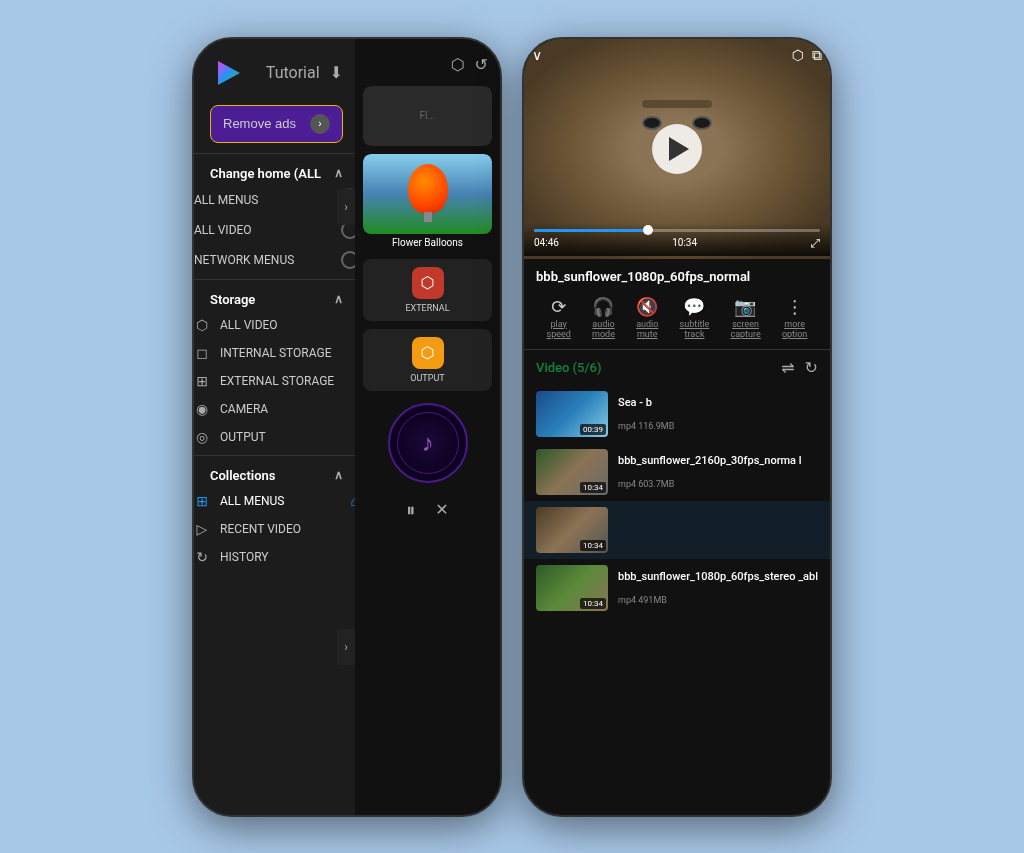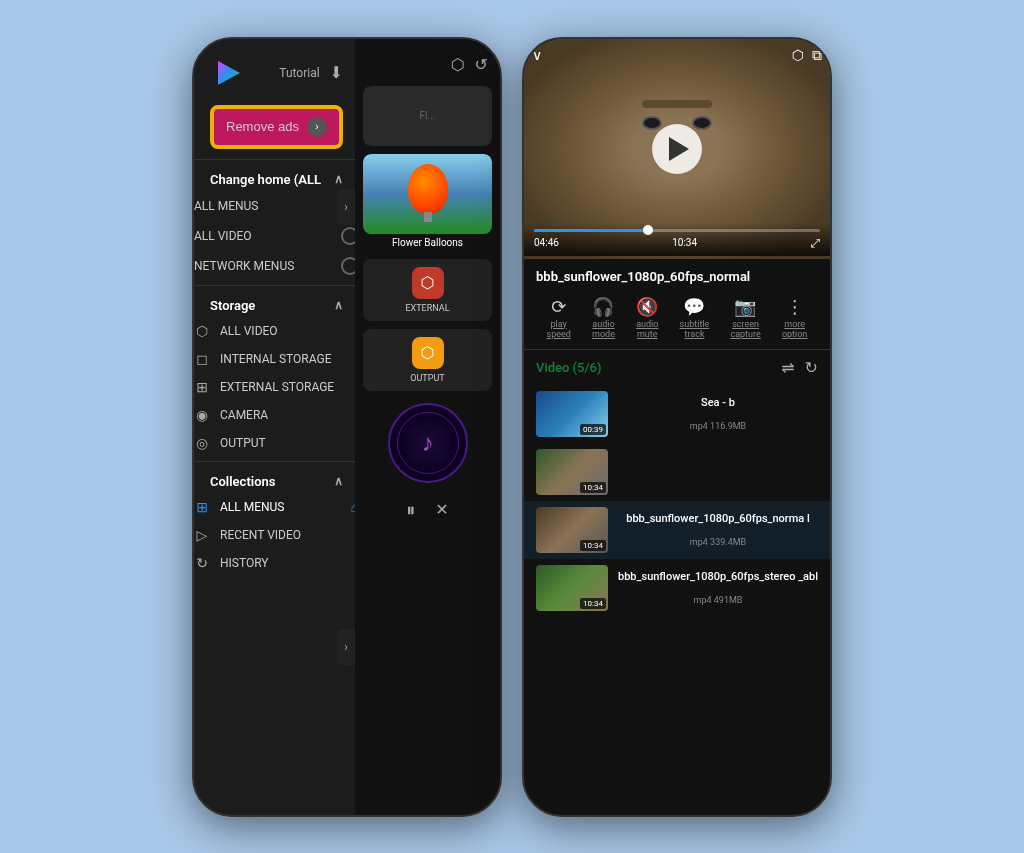--- a/index.html
+++ b/index.html
@@ -42,32 +42,32 @@
     }
 
     .header-right {
       display: flex;
       align-items: center;
       gap: 10px;
     }
 
     .tutorial-text {
       color: #aaa;
-      font-size: 12px;
+      font-size: 16px;
     }
 
     .header-icon {
       color: #aaa;
       font-size: 16px;
     }
 
     .remove-ads-btn {
       margin: 6px 16px;
-      background: #be185d;
-      border: 4px solid #eab308;
+      background: #4c1d95;
+      border: 1px solid #eab308;
       border-radius: 8px;
       padding: 8px 12px;
       color: #ccc;
       font-size: 13px;
       display: flex;
       align-items: center;
       justify-content: space-between;
       cursor: pointer;
     }
 
@@ -551,21 +551,20 @@
     }
 
     .v-thumb-1 { background: linear-gradient(135deg, #1a4a8a 0%, #2980b9 50%, #87CEEB 100%); }
     .v-thumb-2 { background: linear-gradient(135deg, #2d5a27 0%, #8B7355 50%, #696969 100%); }
     .v-thumb-3 { background: linear-gradient(135deg, #4a3a25 0%, #8B7355 50%, #555 100%); }
     .v-thumb-4 { background: linear-gradient(135deg, #2d5a27 0%, #5a8a3a 50%, #8B7355 100%); }
 
     .v-info {
       flex: 1;
       min-width: 0;
-      text-align: center;
     }
 
     .v-name {
       color: #fff;
       font-size: 11px;
       font-weight: 500;
       white-space: nowrap;
       overflow: hidden;
       text-overflow: ellipsis;
     }
@@ -819,30 +818,30 @@
       <div class="v-info">
         <div class="v-name">Sea - b</div>
         <div class="v-meta">mp4  116.9MB</div>
       </div>
     </div>
 
     <div class="video-list-item">
       <div class="v-thumb v-thumb-2">
         <span class="v-thumb-duration">10:34</span>
       </div>
+      <div class="v-info">
+        <div class="v-name">bbb_sunflower_2160p_30fps_norma l</div>
+        <div class="v-meta">mp4  603.7MB</div>
+      </div>
     </div>
 
     <div class="video-list-item active">
       <div class="v-thumb v-thumb-3">
         <span class="v-thumb-duration">10:34</span>
       </div>
-      <div class="v-info">
-        <div class="v-name">bbb_sunflower_1080p_60fps_norma l</div>
-        <div class="v-meta">mp4  339.4MB</div>
-      </div>
     </div>
 
     <div class="video-list-item">
       <div class="v-thumb v-thumb-4">
         <span class="v-thumb-duration">10:34</span>
       </div>
       <div class="v-info">
         <div class="v-name">bbb_sunflower_1080p_60fps_stereo _abl</div>
         <div class="v-meta">mp4  491MB</div>
       </div>

